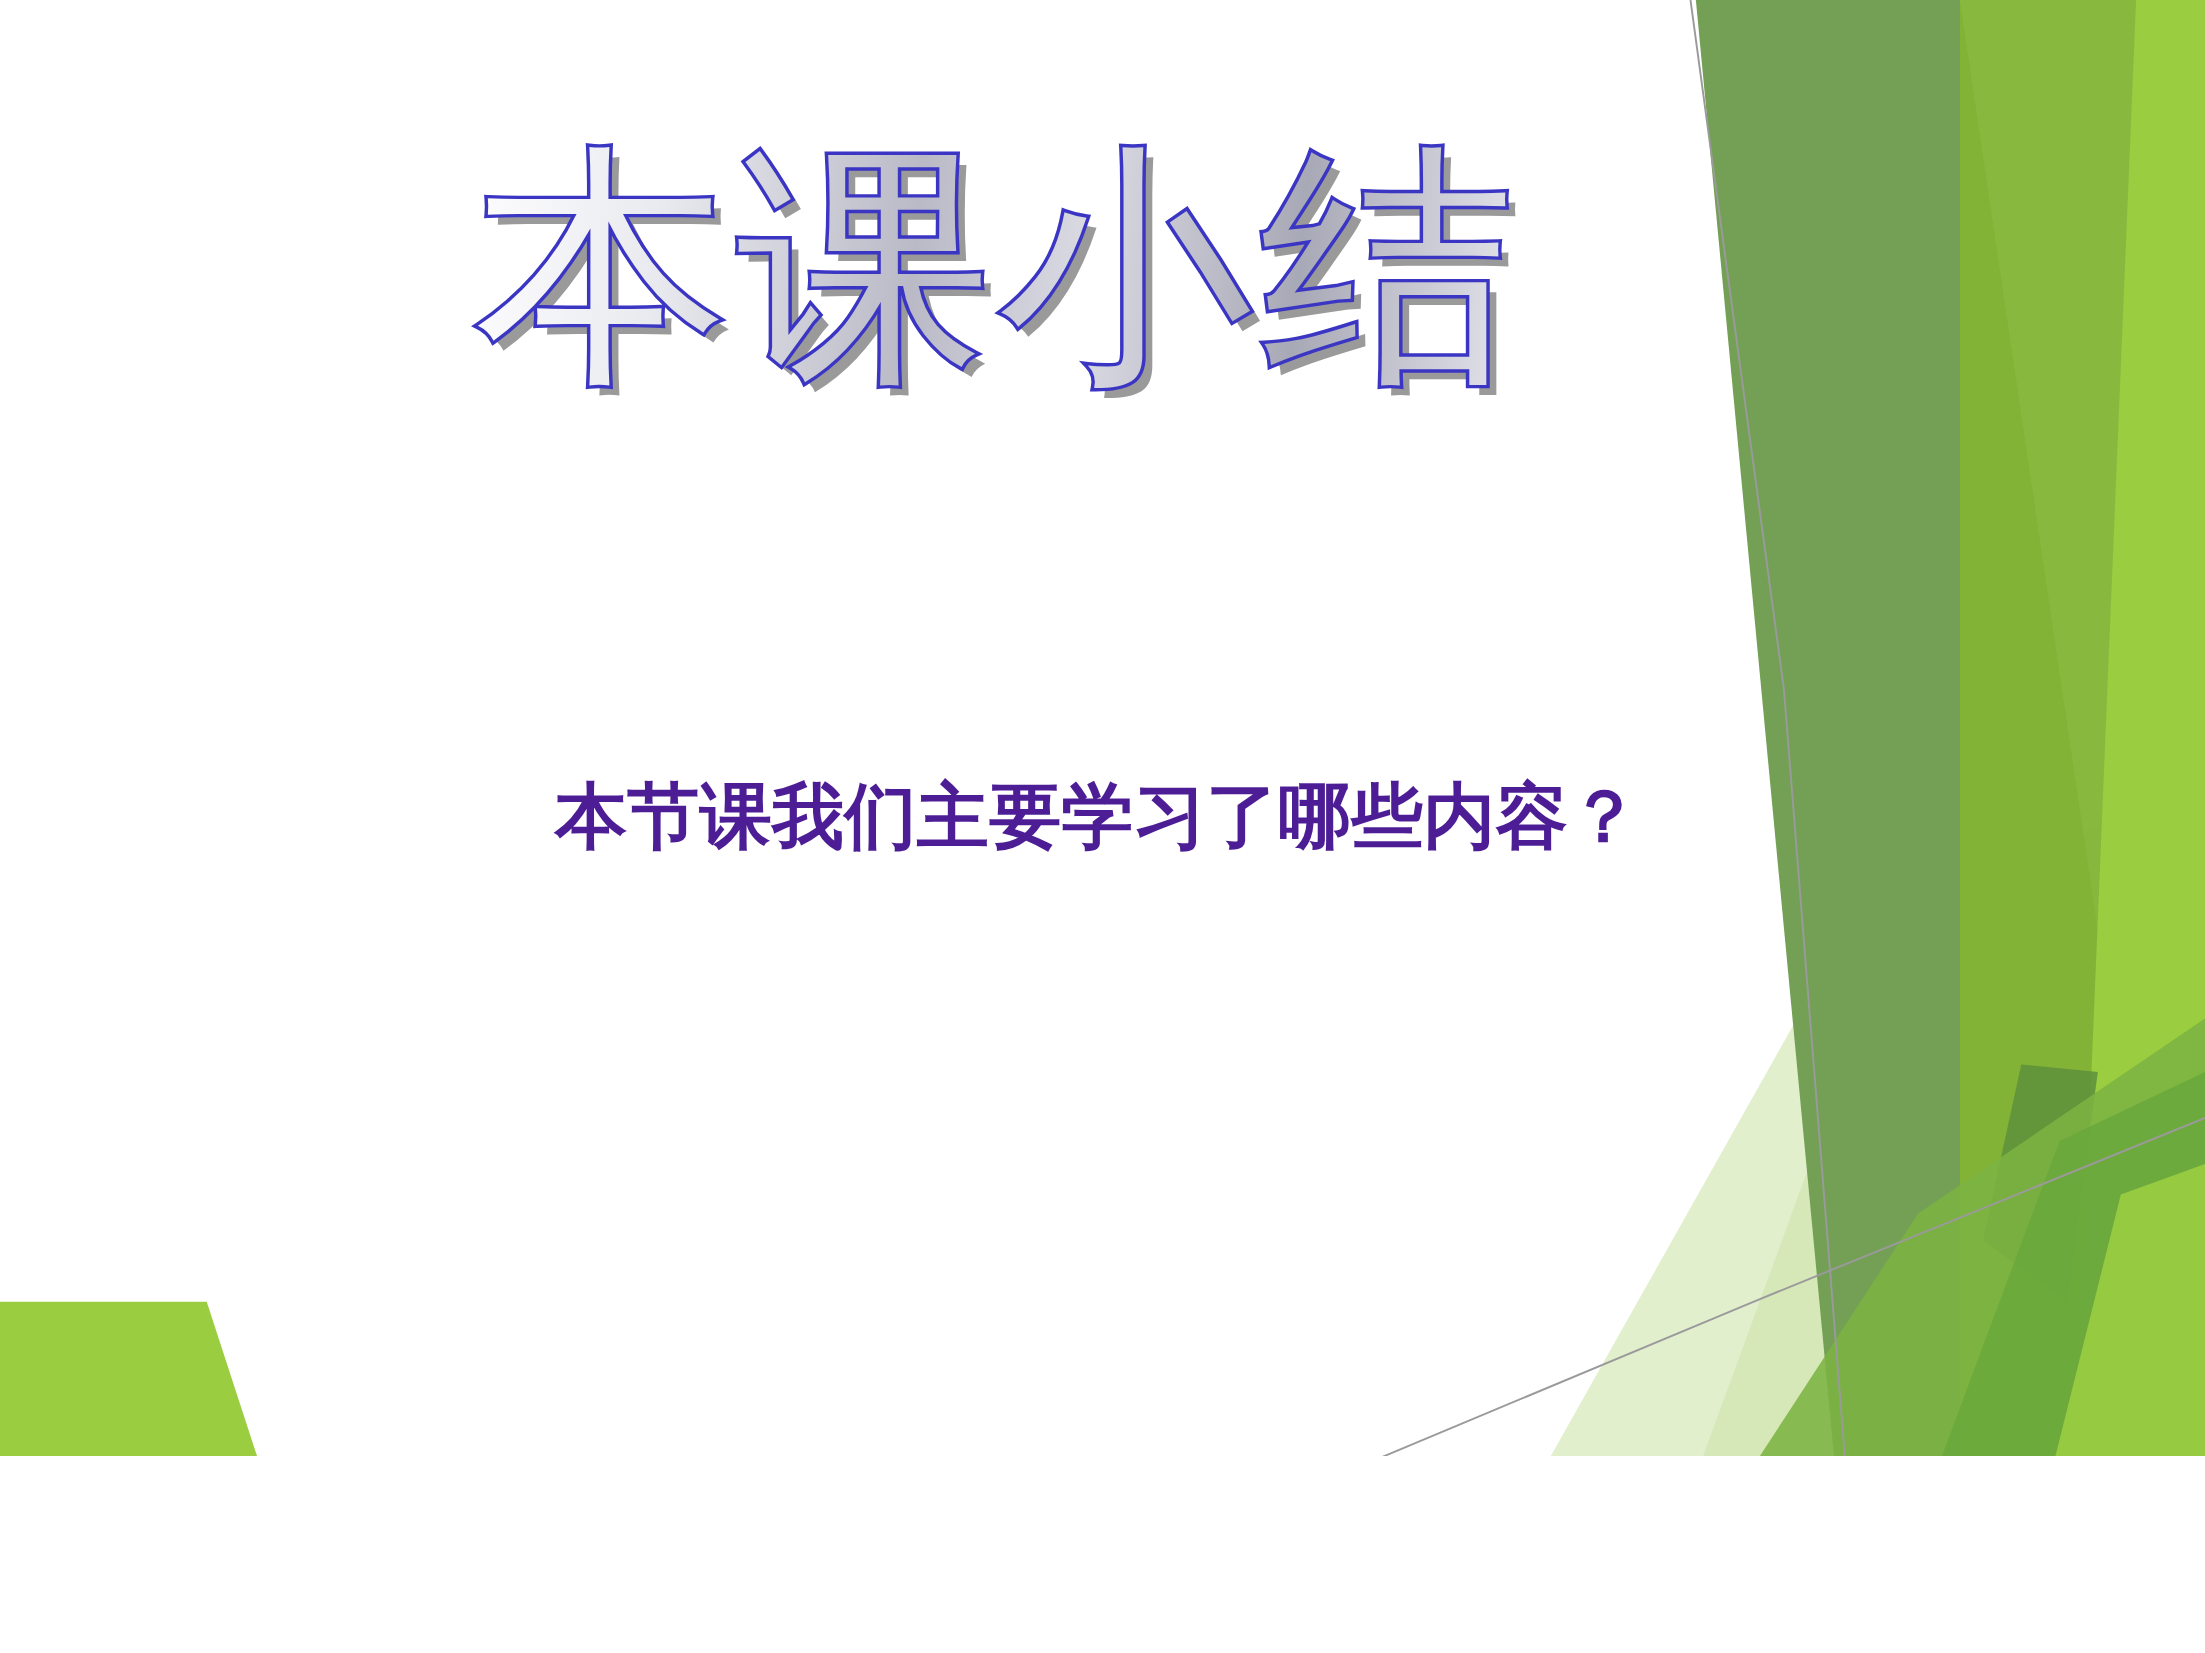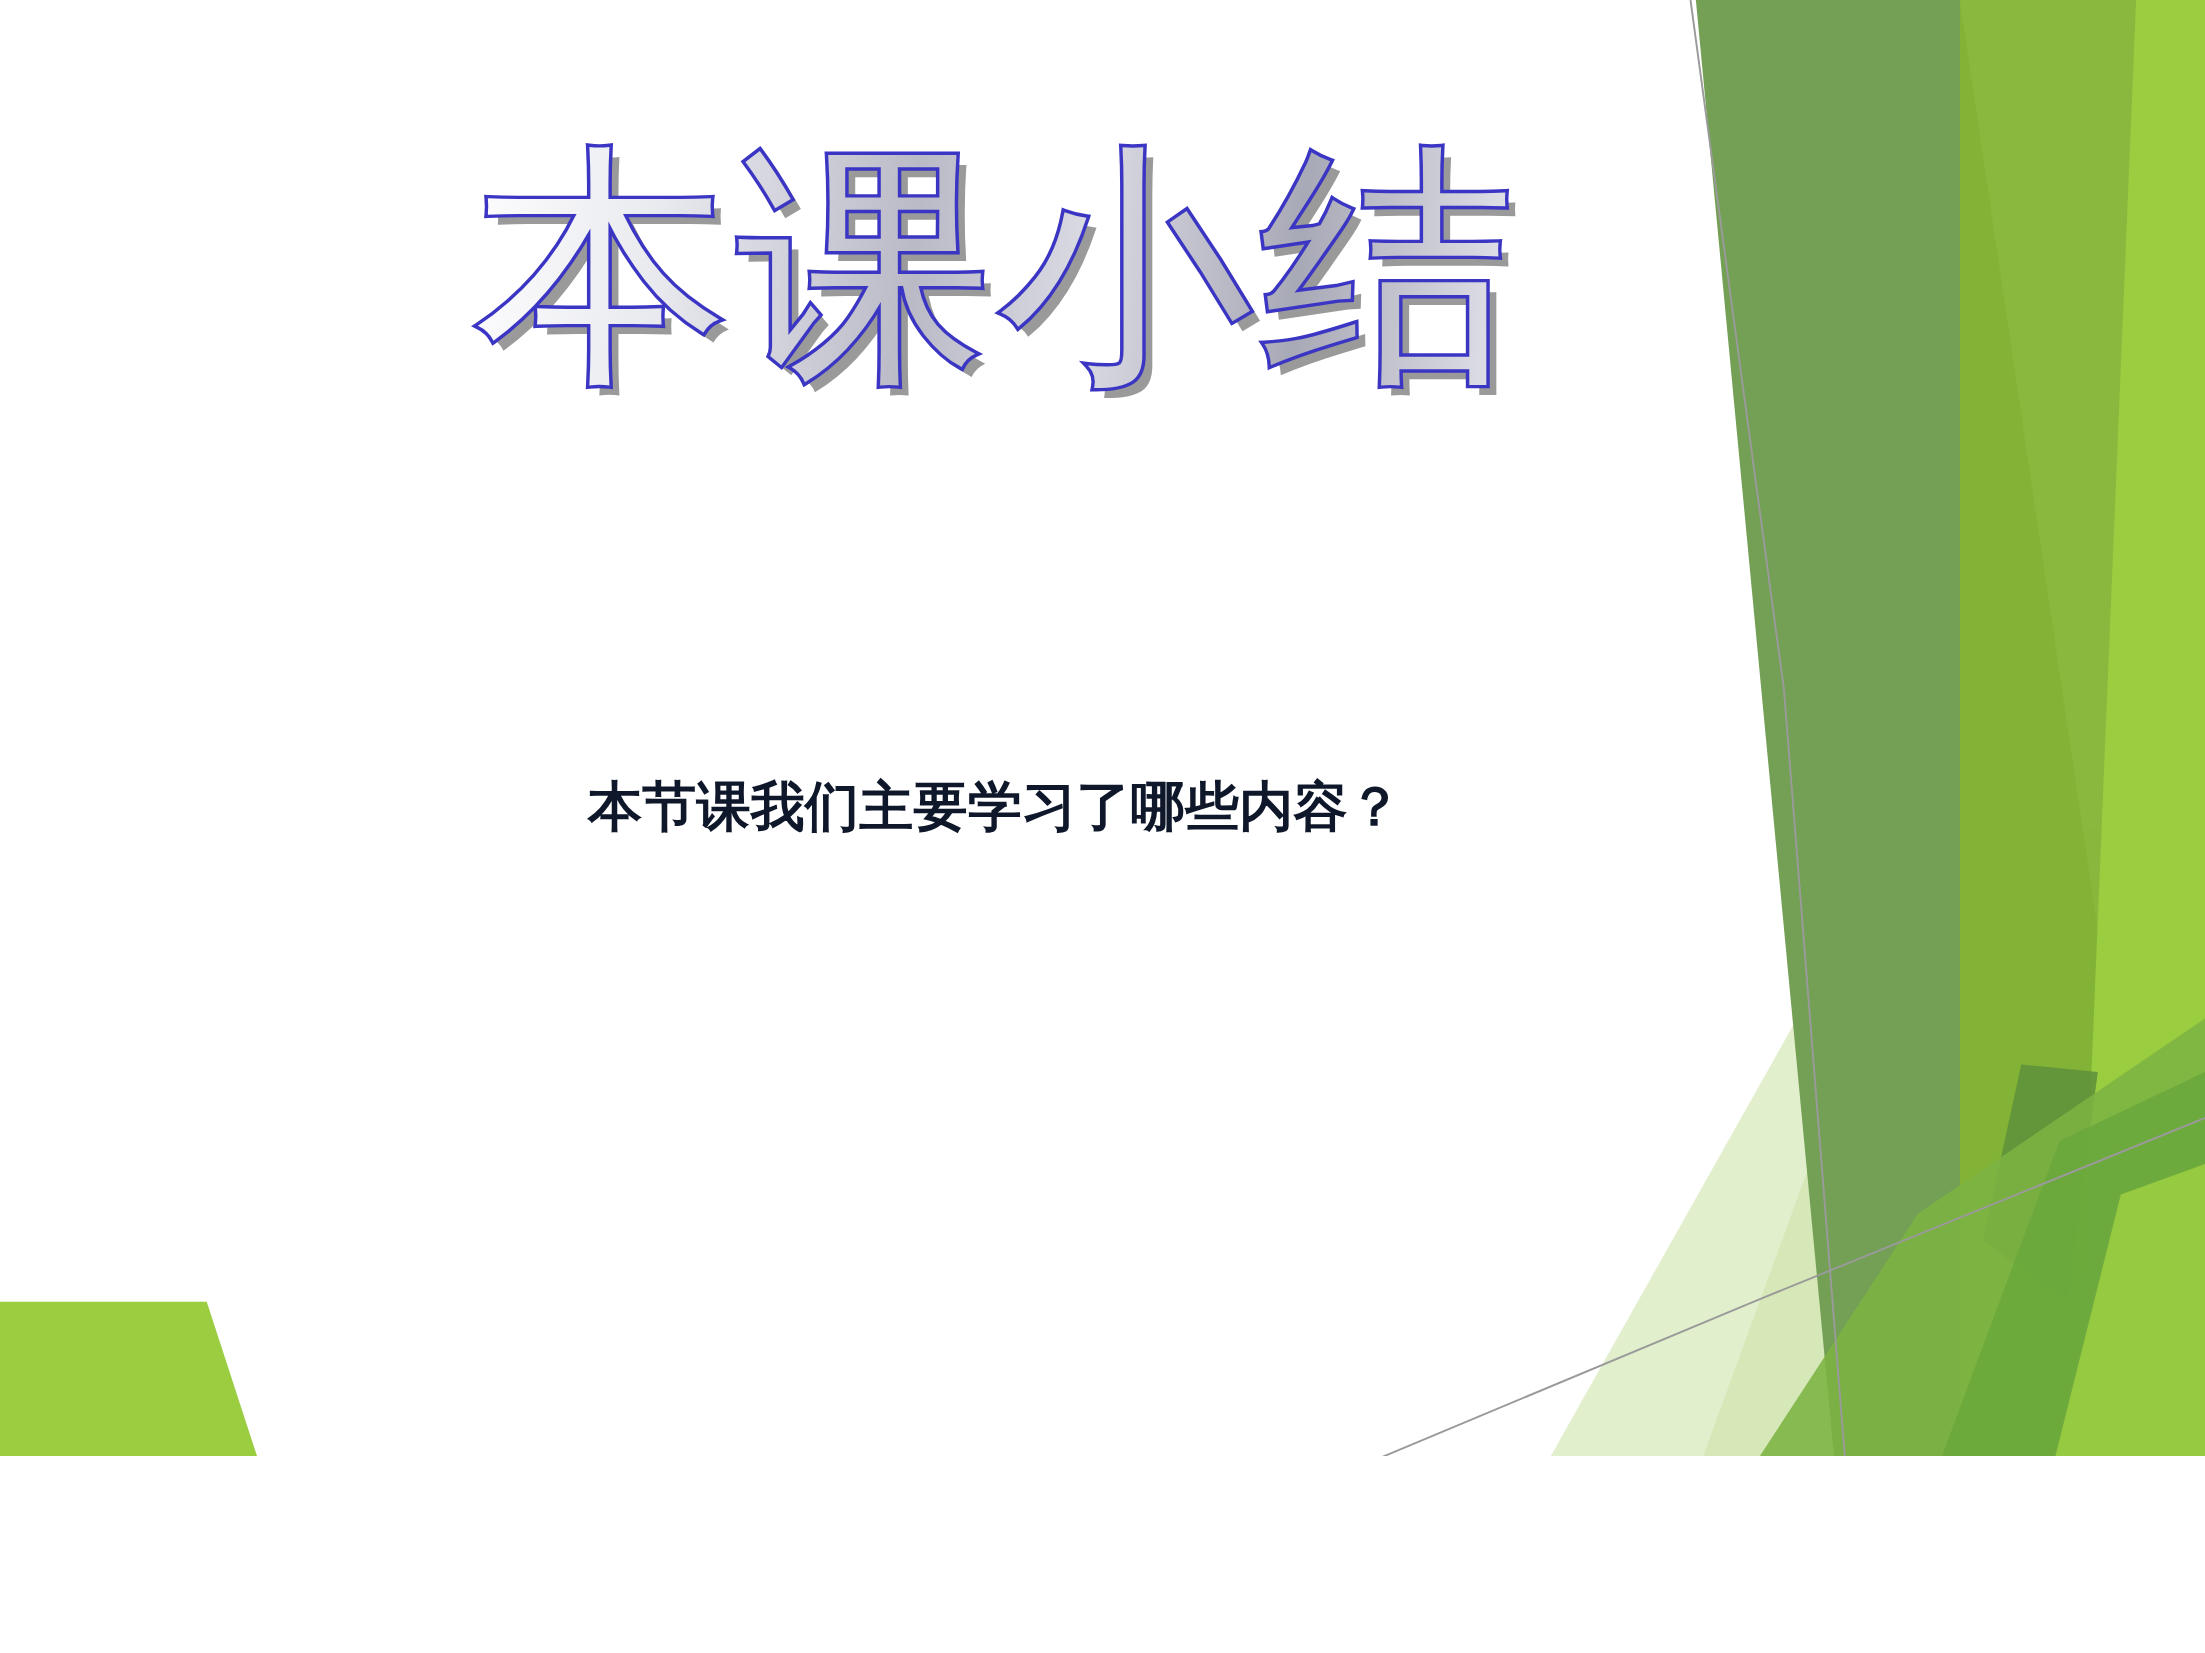--- a/index.html
+++ b/index.html
@@ -78,27 +78,26 @@
 
   
   #body-block {
     position: absolute;
     left: 555px;
     top: 777px;
     width: 1302px;
   }
   .body-line {
     font-family: "Liberation Serif", "DejaVu Serif", serif;
-    font-size: 54px;
+    font-size: 72px;
     line-height: 1.12;
     font-weight: 700;
-    color: #0f172a;
+    color: #4c1d95;
     white-space: nowrap;
     letter-spacing: 0.005em;
-    margin-left: 33px;
   }
 </style>
 </head>
 <body>
 
 <div id="slide">
 
   <svg id="bg-decor" viewBox="0 0 2880 2160" width="2205" height="1654" xmlns="http://www.w3.org/2000/svg" preserveAspectRatio="none">
 
     <polygon points="0,1700 270,1700 420,2160 0,2160" fill="#9acd40"></polygon>

